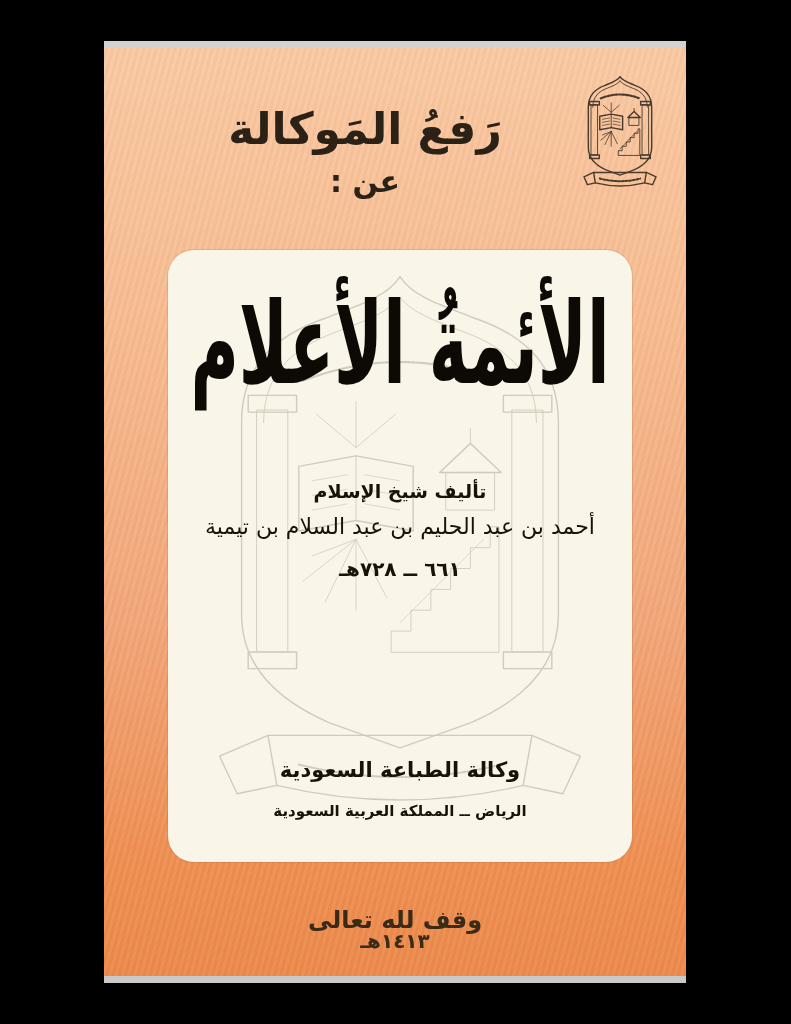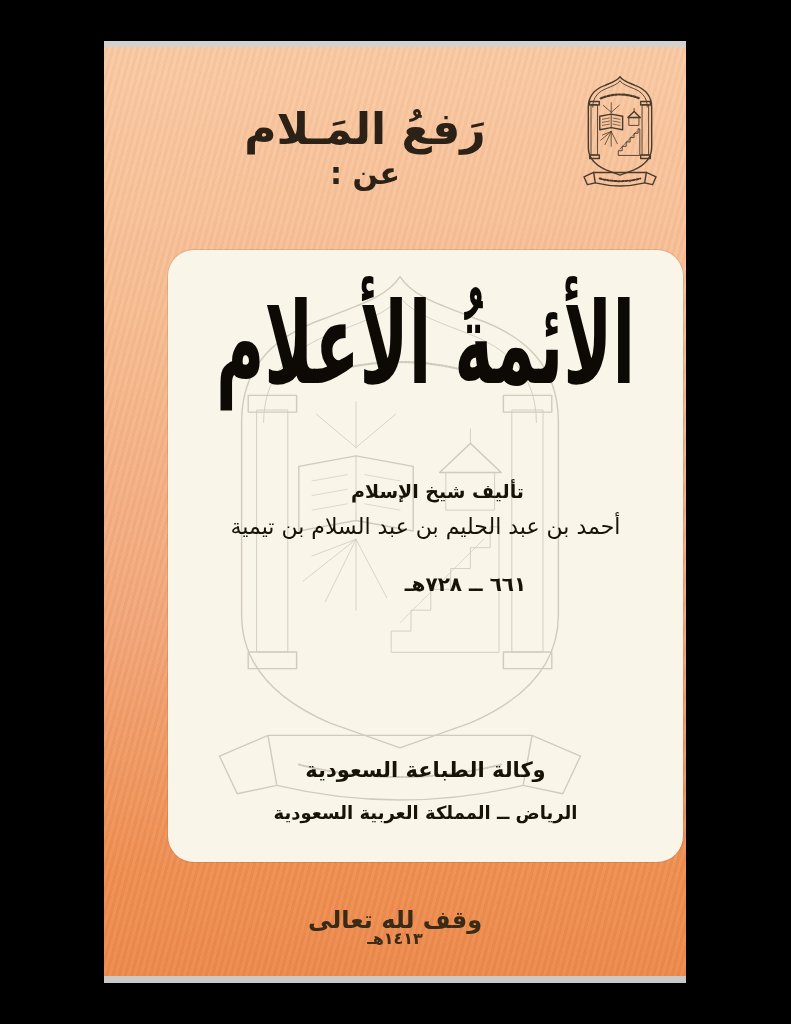--- a/index.html
+++ b/index.html
@@ -19,46 +19,46 @@
     background:repeating-linear-gradient(105deg,rgba(255,255,255,.055) 0 3px,rgba(122,70,30,.03) 3px 6px);
   }
   .edge-strip{position:absolute;left:0;right:0;z-index:3;}
   .edge-strip.top{top:0;height:6px;background:#d2d2d0;}
   .edge-strip.bottom{bottom:0;height:7px;background:#c9c9c7;}
   
   .logo{position:absolute;left:472px;top:33px;width:88px;height:122px;color:#4a3b2c;z-index:2;}
   
   .title-block{position:absolute;left:0;top:60px;width:522px;text-align:center;z-index:2;color:#2b2116;}
   .main-title{font-size:44px;font-weight:bold;line-height:1.25;}
-  .title-connector{font-size:30px;font-weight:bold;}
+  .title-connector{font-size:30px;font-weight:bold;margin-top:8px;}
   
   .panel{
-    position:absolute;left:64px;top:209px;width:515px;height:612px;z-index:2;
+    position:absolute;left:64px;top:209px;width:464px;height:612px;z-index:2;
     background:#f9f5e8;border-radius:26px;overflow:hidden;
     box-shadow:0 0 0 1px rgba(120,90,60,.18);
     color:#181207;
   }
   .watermark{position:absolute;left:12px;top:14px;width:440px;height:584px;color:#9a9382;opacity:.42;}
   .panel > div{position:absolute;left:0;width:100%;text-align:center;}
   .panel-title{
     top:30px;font-size:66px;font-weight:bold;line-height:1.15;white-space:nowrap;
     transform:scaleY(1.72);transform-origin:50% 0;color:#0d0a06;
   }
-  .byline{top:230px;font-size:19px;font-weight:bold;padding-left:12px;}
+  .byline{top:230px;font-size:19px;font-weight:bold;}
   .author{top:264px;font-size:22px;font-weight:normal;}
-  .dates{top:322px;font-size:20px;font-weight:bold;padding-left:40px;}
+  .dates{top:307px;font-size:20px;font-weight:bold;}
   .printed-by{top:390px;font-size:20px;font-weight:bold;}
   .publisher{top:436px;font-size:15px;font-weight:bold;white-space:nowrap;}
   .agency{top:508px;font-size:21px;font-weight:bold;}
-  .location{top:552px;font-size:18px;font-weight:bold;}
+  .location{top:552px;font-size:15px;font-weight:bold;}
   
   .waqf{position:absolute;left:0;top:840px;width:100%;text-align:center;
         font-size:24px;font-weight:bold;color:#3a2a18;z-index:2;margin-top:25px;}
   .year{position:absolute;left:0;top:888px;width:100%;text-align:center;
-        font-size:16px;font-weight:bold;letter-spacing:5px;color:#3a2a18;z-index:2;}
+        font-size:20px;font-weight:bold;letter-spacing:5px;color:#3a2a18;z-index:2;}
   .rtl{direction:rtl;unicode-bidi:embed;}
   svg *{vector-effect:non-scaling-stroke;}
 </style>
 </head>
 <body>
 
 <svg width="0" height="0" style="position:absolute">
   <symbol id="emblem" viewBox="0 0 100 140">
     <g fill="none" stroke="currentColor" stroke-width="1.4" stroke-linejoin="round" stroke-linecap="round">
       <path d="M50 3 C47 8 40 10 33 13 C22 17 14 24 14 38 L14 84 C14 97 23 105 34 110 L50 116 L66 110 C77 105 86 97 86 84 L86 38 C86 24 78 17 67 13 C60 10 53 8 50 3 Z"></path>
@@ -102,21 +102,21 @@
   <div class="cover">
 
     <div class="edge-strip top"></div>
     <div class="edge-strip bottom"></div>
 
     <svg class="logo" viewBox="0 0 100 140" preserveAspectRatio="none">
       <use href="#emblem"></use>
     </svg>
 
     <div class="title-block">
-      <div class="main-title rtl">رَفعُ المَـلام</div>
+      <div class="main-title rtl">رَفعُ المَوكالة</div>
       <div class="title-connector rtl">عن :</div>
     </div>
 
     <div class="panel">
       <svg class="watermark" viewBox="0 0 100 140" preserveAspectRatio="none">
         <use href="#emblem"></use>
       </svg>
       <div class="panel-title rtl">الأئمةُ الأعلام</div>
       <div class="byline rtl">تأليف شيخ الإسلام</div>
       <div class="author rtl">أحمد بن عبد الحليم بن عبد السلام بن تيمية</div>

